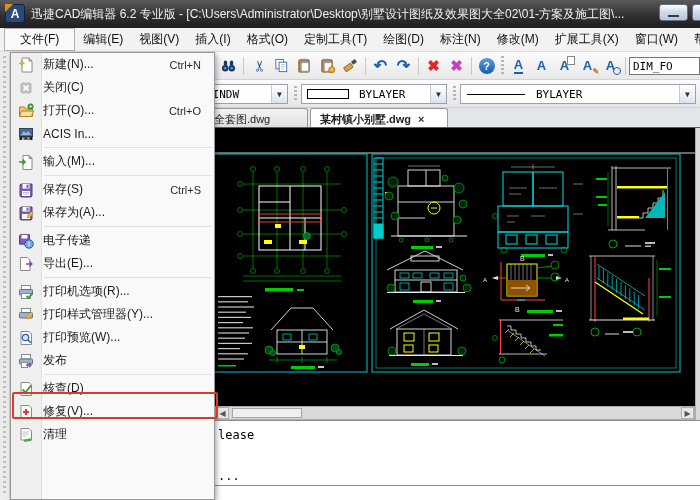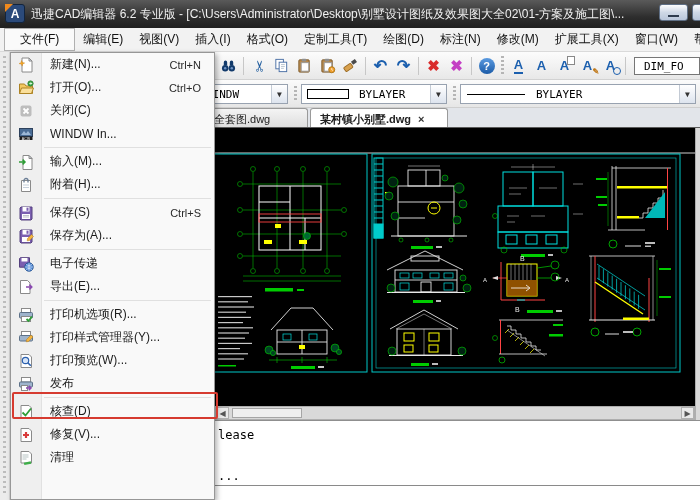--- a/index.html
+++ b/index.html
@@ -43,22 +43,22 @@
   .g-undo,.g-redo{color:#1b5fae;font-weight:bold;font-size:16px}
   .g-del{color:#d92b2b;font-weight:bold}
   .g-purge{color:#c43fc4;font-weight:bold}
   .helpcirc{width:16px;height:16px;border-radius:50%;background:linear-gradient(#5a9ae0,#1c5ca8);
     color:#fff;font-weight:bold;font-size:11px;display:flex;align-items:center;justify-content:center}
   .aletter{color:#1b5fae;font-weight:bold;font-size:13px;position:relative}
   .a-under{border-bottom:2px solid #1b5fae}
   .a-badge::after{content:"";position:absolute;right:-6px;top:-2px;width:6px;height:7px;background:#fff;border:1px solid #888}
   .a-pen::after{content:"✎";position:absolute;right:-7px;bottom:-3px;font-size:8px;color:#c07818}
   .a-mag::after{content:"";position:absolute;right:-6px;bottom:-2px;width:6px;height:6px;border:1.5px solid #1b5fae;border-radius:50%}
-  .dimfield{margin-left:5px;flex:1;height:18px;border:1px solid #767676;background:#fff;
-    font:11px "DejaVu Sans Mono",monospace;padding:2px 9px;color:#000;white-space:nowrap;overflow:hidden}
+  .dimfield{flex:1;height:18px;border:1px solid #767676;background:#fff;
+    font:11px "DejaVu Sans Mono",monospace;padding:2px 3px;color:#000;white-space:nowrap;overflow:hidden}
 
   
   .tb2{position:absolute;left:0;top:80px;width:700px;height:28px;
     background:linear-gradient(#fbfbfb,#e6e6e6);border-bottom:1px solid #cfcfcf;z-index:5}
   .combo{position:absolute;top:4px;height:20px;background:#fff;border:1px solid #98a2b0;
     display:flex;align-items:center;font:11px "DejaVu Sans Mono",monospace;color:#000;overflow:hidden}
   .combo .val{padding-left:5px;white-space:nowrap}
   .arrowbtn{margin-left:auto;width:16px;height:100%;border-left:1px solid #c3cad4;flex:none;
     background:linear-gradient(#fff,#dde4ee);display:flex;align-items:center;justify-content:center;
     font-size:8px;color:#333}
@@ -104,21 +104,21 @@
     background:repeating-linear-gradient(#bdbdbd 0 2px,transparent 2px 5px)}
 
   
   .menu{position:absolute;left:10px;top:52px;width:205px;height:448px;overflow:hidden;
     background:linear-gradient(to right,#efefef 0,#efefef 30px,#f9f9f9 30px);
     border:1px solid #979797;box-shadow:2px 2px 5px rgba(0,0,0,.3);z-index:50}
   .menu::before{content:"";position:absolute;left:30px;top:0;bottom:0;width:1px;background:#e1e1e1}
   .mrow{height:23px;display:flex;align-items:center;color:#1c1c1c;position:relative}
   .micon{width:30px;flex:none;display:flex;align-items:center;justify-content:center}
   .micon svg{display:block}
-  .mlabel{padding-left:9px;white-space:nowrap}
+  .mlabel{padding-left:2px;white-space:nowrap}
   .mshort{margin-left:auto;padding-right:13px;font-size:11px;color:#2a2a2a}
   .msep{height:5px;position:relative}
   .msep::after{content:"";position:absolute;left:33px;right:3px;top:2px;border-top:1px solid #e0e0e0}
   .mrow.hl{background:linear-gradient(#fff6d8,#ffe7a6);border-top:1px solid #e3bd66;border-bottom:1px solid #e3bd66}
 
   
   .annotation{position:absolute;left:12px;top:392px;width:206px;height:27px;
     border:2px solid #d63b30;border-radius:2px;z-index:60;pointer-events:none}
 </style>
 </head>
@@ -604,79 +604,68 @@
           <path d="M3.5 3.5l1 2 2.2.5-2 .9-.5 2.2-1-2L1 6.6l2-.9z" fill="#f6a623" stroke="#c77f12" stroke-width=".4"></path>
         </svg>
       </span>
     <span class="mlabel">新建(N)...</span>
     <span class="mshort">Ctrl+N</span>
   </div>
 
   <div class="mrow">
     <span class="micon">
         <svg width="16" height="16" viewBox="0 0 16 16">
+          <rect x="2.5" y="2.5" width="11" height="11" rx="2" fill="#bdbdbd"></rect>
+          <path d="M5.5 5.5l5 5M10.5 5.5l-5 5" stroke="#fff" stroke-width="1.8"></path>
+        </svg>
+      </span>
+    <span class="mlabel">关闭(C)</span>
+    <span class="mshort"></span>
+  </div>
+
+  <div class="mrow">
+    <span class="micon">
+        <svg width="16" height="16" viewBox="0 0 16 16">
           <path d="M1.5 4h5l1.5 2h6.5v7.5h-13z" fill="#f3c860" stroke="#ad8324"></path>
           <path d="M1.5 13.5L3.5 8h12l-2 5.5z" fill="#fadf9a" stroke="#ad8324"></path>
           <circle cx="12.5" cy="3.5" r="2.6" fill="#3fae49" stroke="#2c7f34"></circle>
           <path d="M11.3 3.5h2.4M12.7 2.5l1 1-1 1" stroke="#fff" fill="none" stroke-width=".8"></path>
         </svg>
       </span>
     <span class="mlabel">打开(O)...</span>
     <span class="mshort">Ctrl+O</span>
   </div>
 
   <div class="mrow">
     <span class="micon">
         <svg width="16" height="16" viewBox="0 0 16 16">
-          <rect x="2.5" y="2.5" width="11" height="11" rx="2" fill="#bdbdbd"></rect>
-          <path d="M5.5 5.5l5 5M10.5 5.5l-5 5" stroke="#fff" stroke-width="1.8"></path>
-        </svg>
-      </span>
-    <span class="mlabel">关闭(C)</span>
-    <span class="mshort"></span>
-  </div>
-
-  <div class="mrow">
-    <span class="micon">
-        <svg width="16" height="16" viewBox="0 0 16 16">
           <rect x="1.5" y="2.5" width="13" height="8" fill="#4a6c94" stroke="#2d415c"></rect>
           <path d="M3 9l3-4 2 2.5L10 5l3 4z" fill="#9db8d6"></path>
           <rect x="1.5" y="10.5" width="13" height="3.5" fill="#1d1d1d"></rect>
           <text x="8" y="13.6" font-size="3.6" fill="#fff" text-anchor="middle">ACIS</text>
         </svg>
       </span>
-    <span class="mlabel">WINDW In...</span>
+    <span class="mlabel">ACIS In...</span>
     <span class="mshort"></span>
   </div>
 
   <div class="msep"></div>
 
   <div class="mrow">
     <span class="micon">
         <svg width="16" height="16" viewBox="0 0 16 16">
           <path d="M5 1.5h6l3 3v11H5z" fill="#fff" stroke="#8a8a8a"></path>
           <path d="M11 1.5l3 3h-3z" fill="#d8e0ea" stroke="#8a8a8a"></path>
           <path d="M1 8h6M4.6 5.6L7 8l-2.4 2.4" fill="none" stroke="#2f9e37" stroke-width="1.5"></path>
         </svg>
       </span>
     <span class="mlabel">输入(M)...</span>
     <span class="mshort"></span>
   </div>
 
-  <div class="mrow">
-    <span class="micon">
-        <svg width="16" height="16" viewBox="0 0 16 16">
-          <path d="M3.5 3.5h9v11h-9z" fill="#fff" stroke="#8a8a8a"></path>
-          <path d="M6 5.5v-2a2 2 0 014 0v2" fill="none" stroke="#6b7e96" stroke-width="1.3"></path>
-          <path d="M5 8h6M5 10.5h6" stroke="#b8c4d2" stroke-width=".8"></path>
-        </svg>
-      </span>
-    <span class="mlabel">附着(H)...</span>
-    <span class="mshort"></span>
-  </div>
 
   <div class="msep"></div>
 
   <div class="mrow">
     <span class="micon">
         <svg width="16" height="16" viewBox="0 0 16 16">
           <path d="M2 3l1-1h11v12l-1 1H3l-1-1z" fill="#7b5fb0" stroke="#55417e"></path>
           <rect x="4.5" y="2" width="7" height="4.5" fill="#fff"></rect>
           <rect x="8.5" y="2.6" width="2" height="3.2" fill="#7b5fb0"></rect>
           <rect x="4" y="9" width="8" height="5" fill="#fff"></rect>

